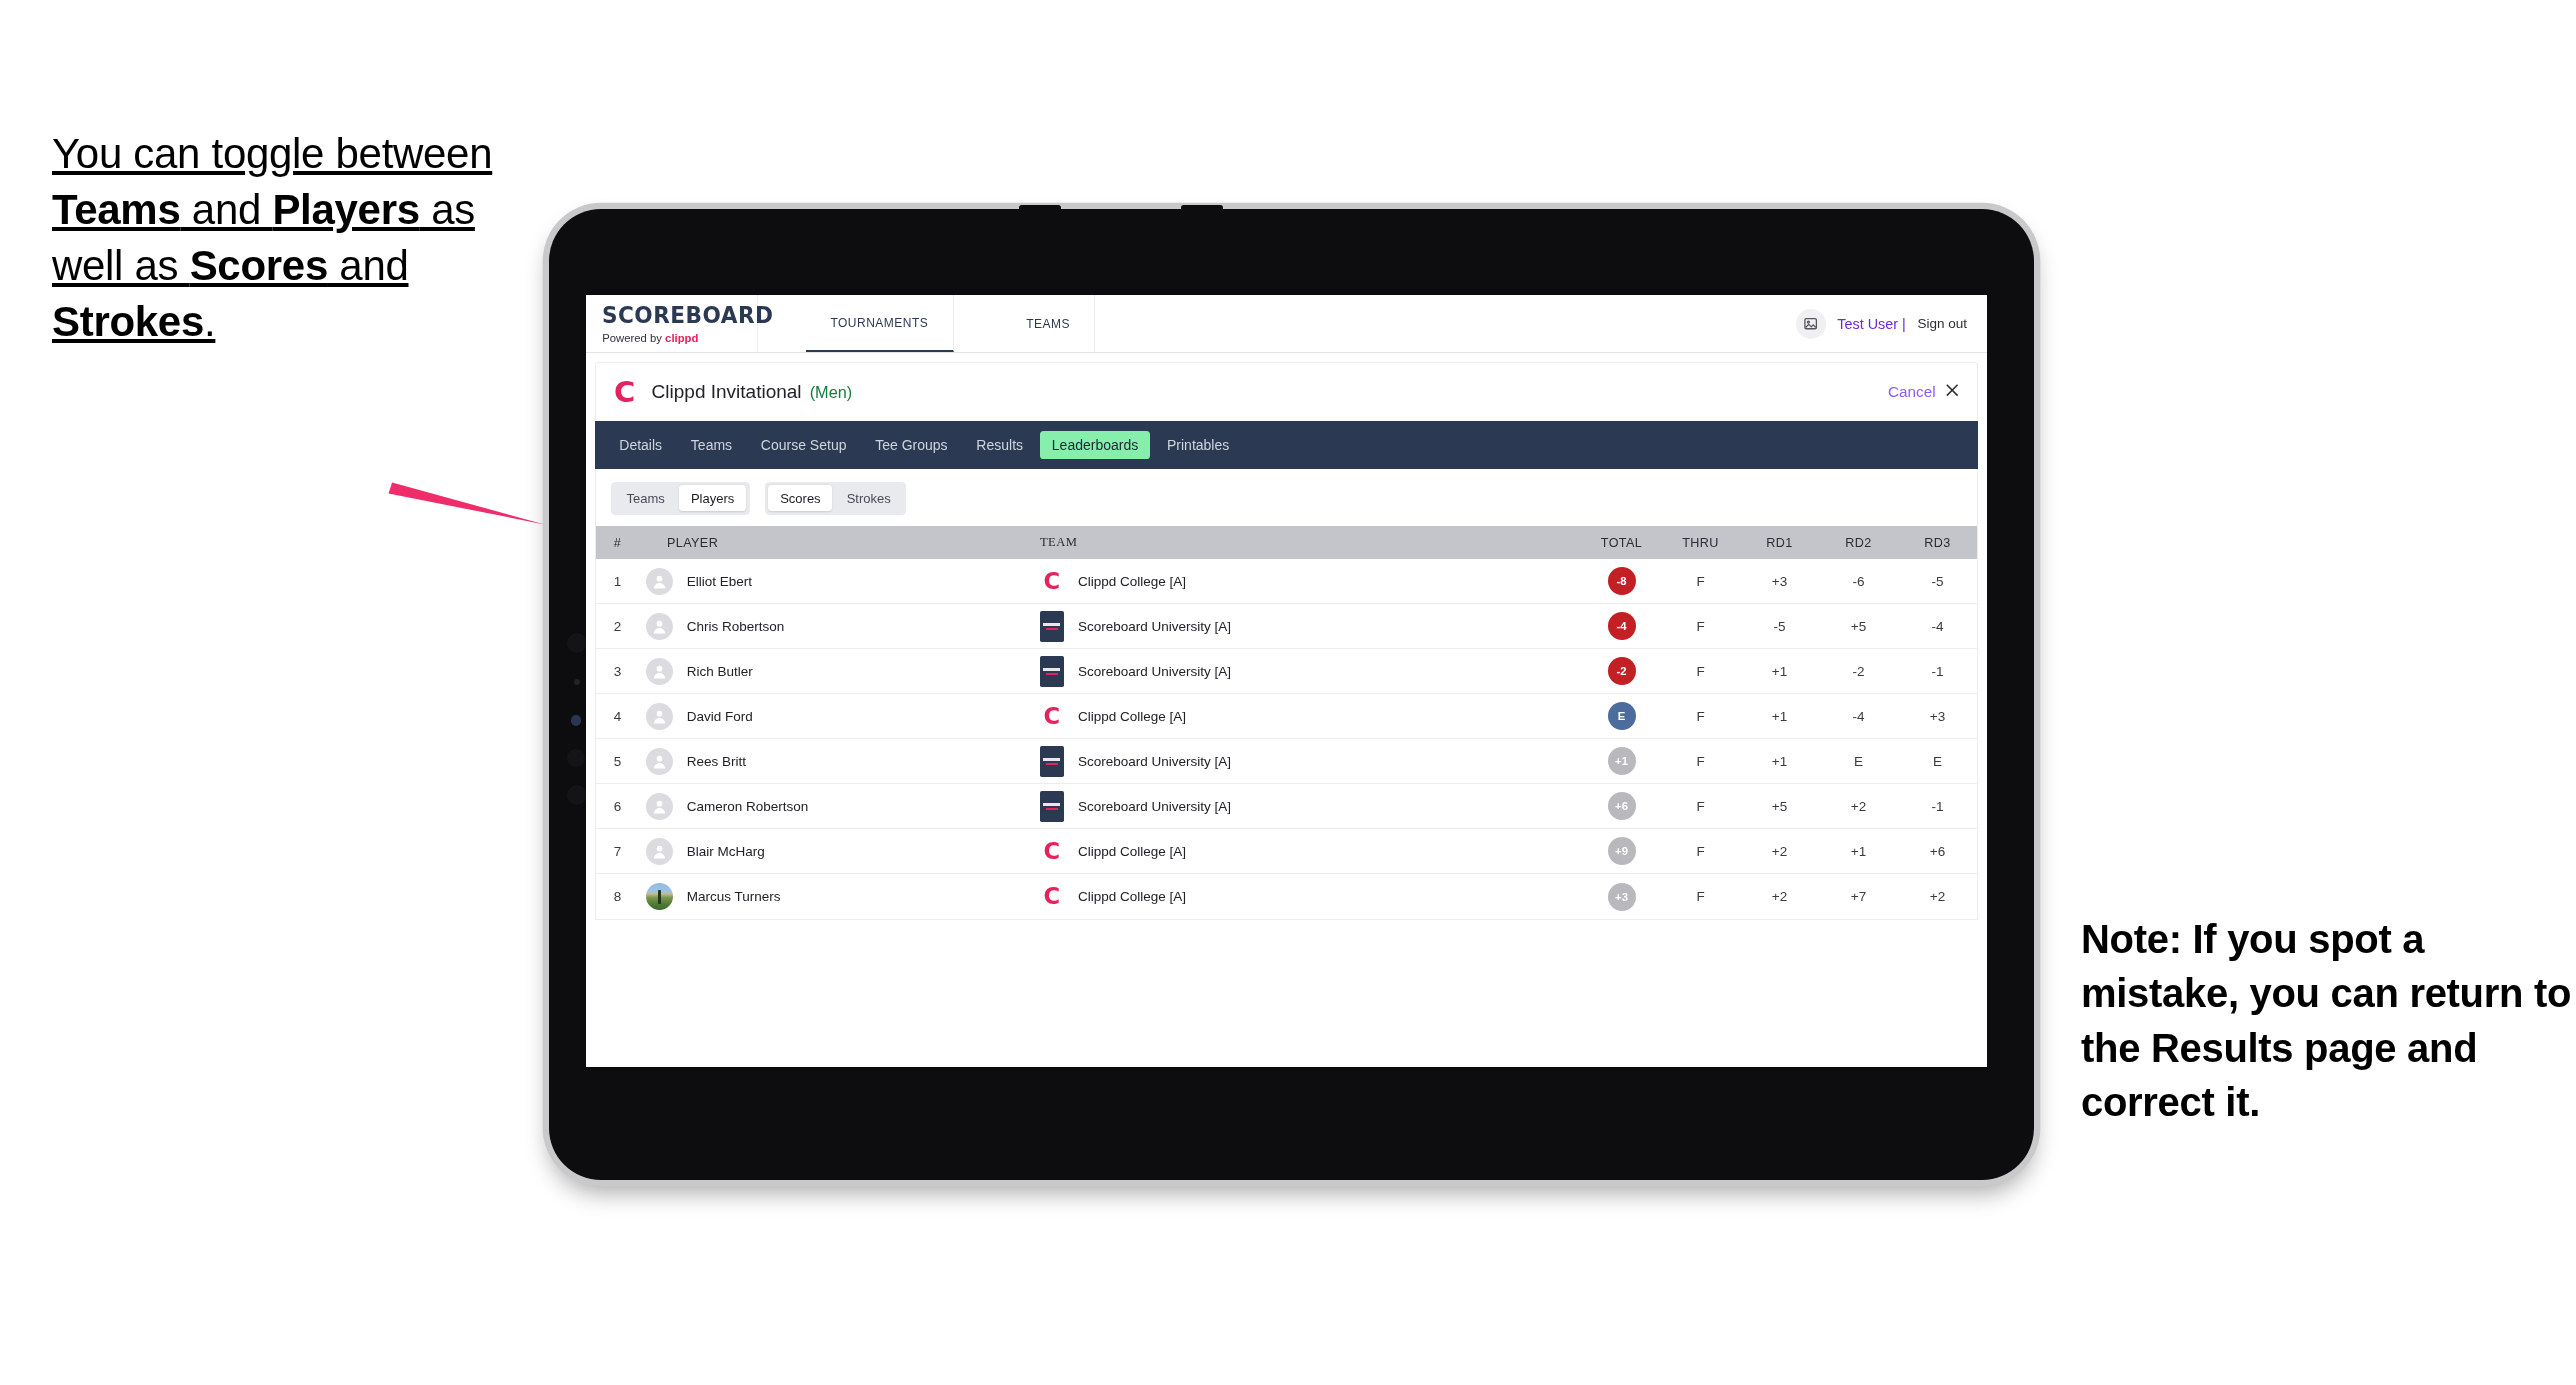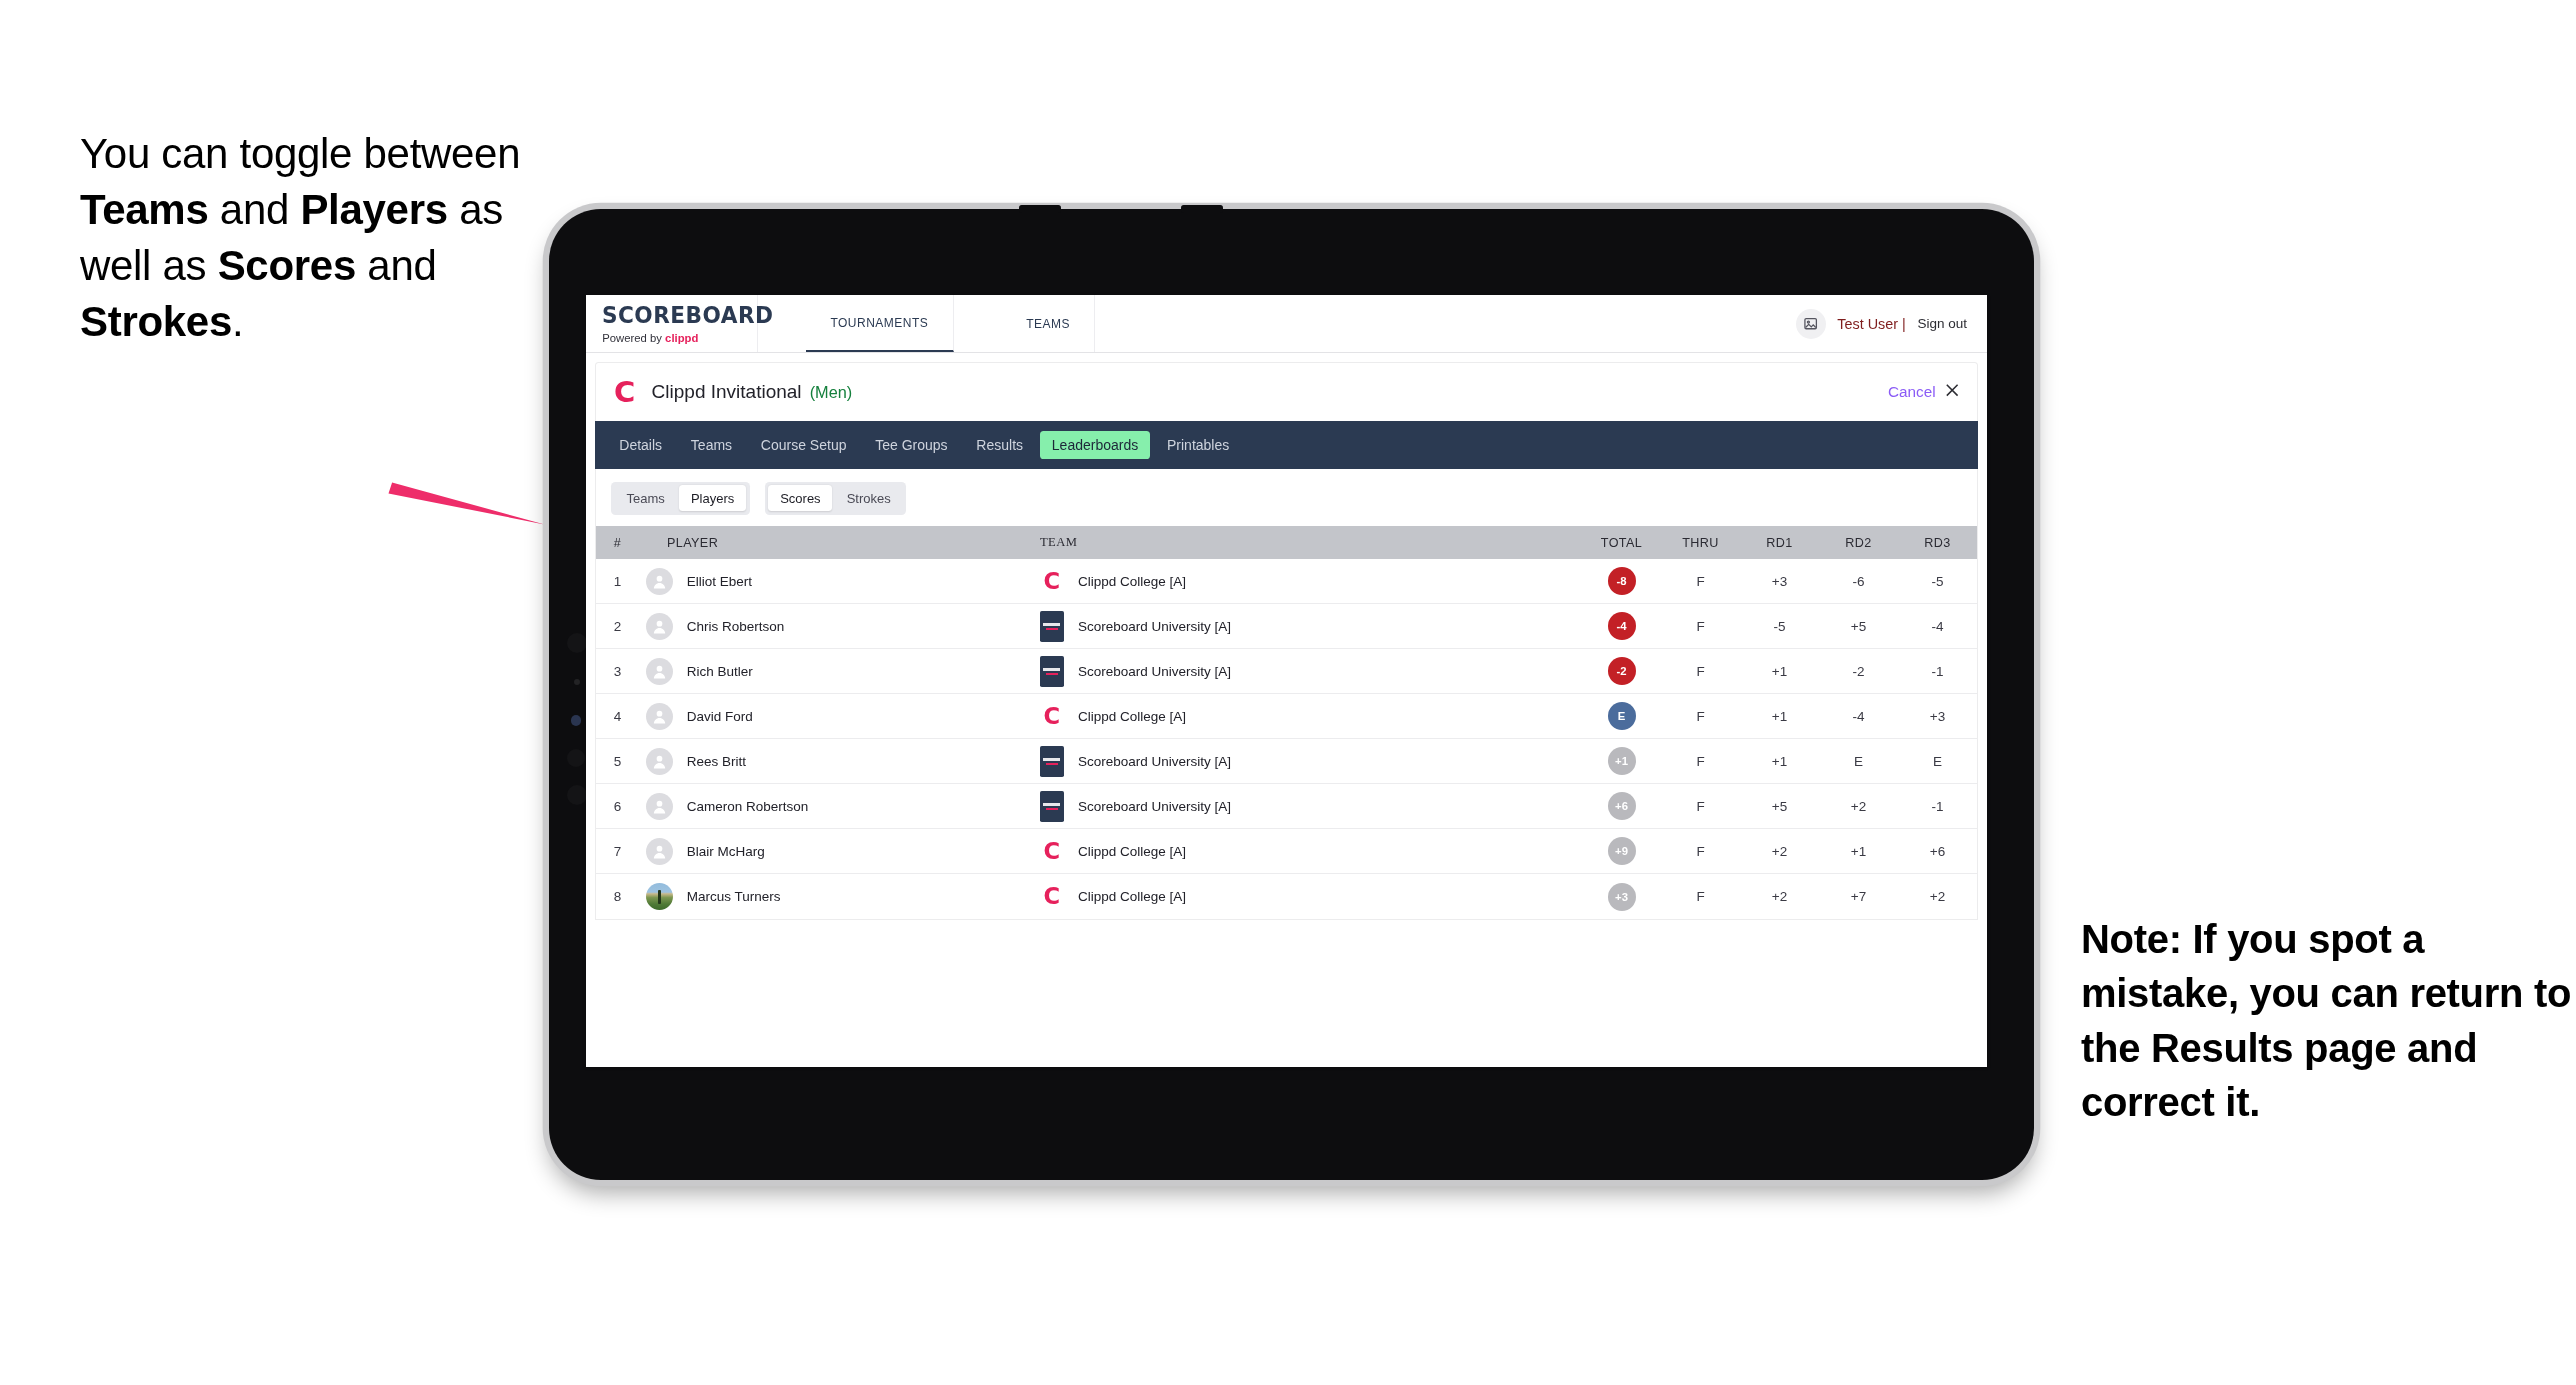--- a/index.html
+++ b/index.html
@@ -7,23 +7,24 @@
     width:2576px;height:1386px;
     background:#ffffff;
     font-family:"Liberation Sans", sans-serif;
     overflow:hidden;
     position:relative;
   }
 
   
   .annot{position:absolute;color:#000;}
   #annot-left{
-    left:80px; top:126px; width:470px;
+    left:52px; top:126px; width:470px;
     font-size:42px; line-height:1.33; font-weight:400;
     letter-spacing:-0.3px;
+    text-decoration:underline;
   }
   #annot-left b{font-weight:700;}
   #annot-right{
     left:2081px; top:912px; width:506px;
     font-size:40px; line-height:1.36; font-weight:700;
     letter-spacing:-0.3px;
   }
 
   
   #arrow-wrap{position:absolute;left:388px;top:470px;width:289px;height:99px;}
@@ -79,21 +80,21 @@
     text-align:center;
   }
   .topnav.active{border-bottom:2.7px solid #2b3a52;}
 
   #appbar-spacer{flex:1;}
   #user-area{display:flex;align-items:center;gap:11.7px;padding-right:20px;}
   #user-avatar{
     width:30px;height:30px;border-radius:50%;background:#f0f0f2;
     display:flex;align-items:center;justify-content:center;
   }
-  #user-name{font-size:14.4px;color:#7f1d1d;}
+  #user-name{font-size:14.4px;color:#6d28d9;}
   #signout{font-size:13.5px;color:#2d2d33;cursor:pointer;}
 
   
   #titlebar{
     margin:9px 9px 0 9px;
     height:58px; background:#fff; border:0.9px solid #ececed;
     border-bottom:none; border-radius:3.6px 3.6px 0 0;
     display:flex;align-items:center;padding:0 18px;
   }
   #c-logo{

